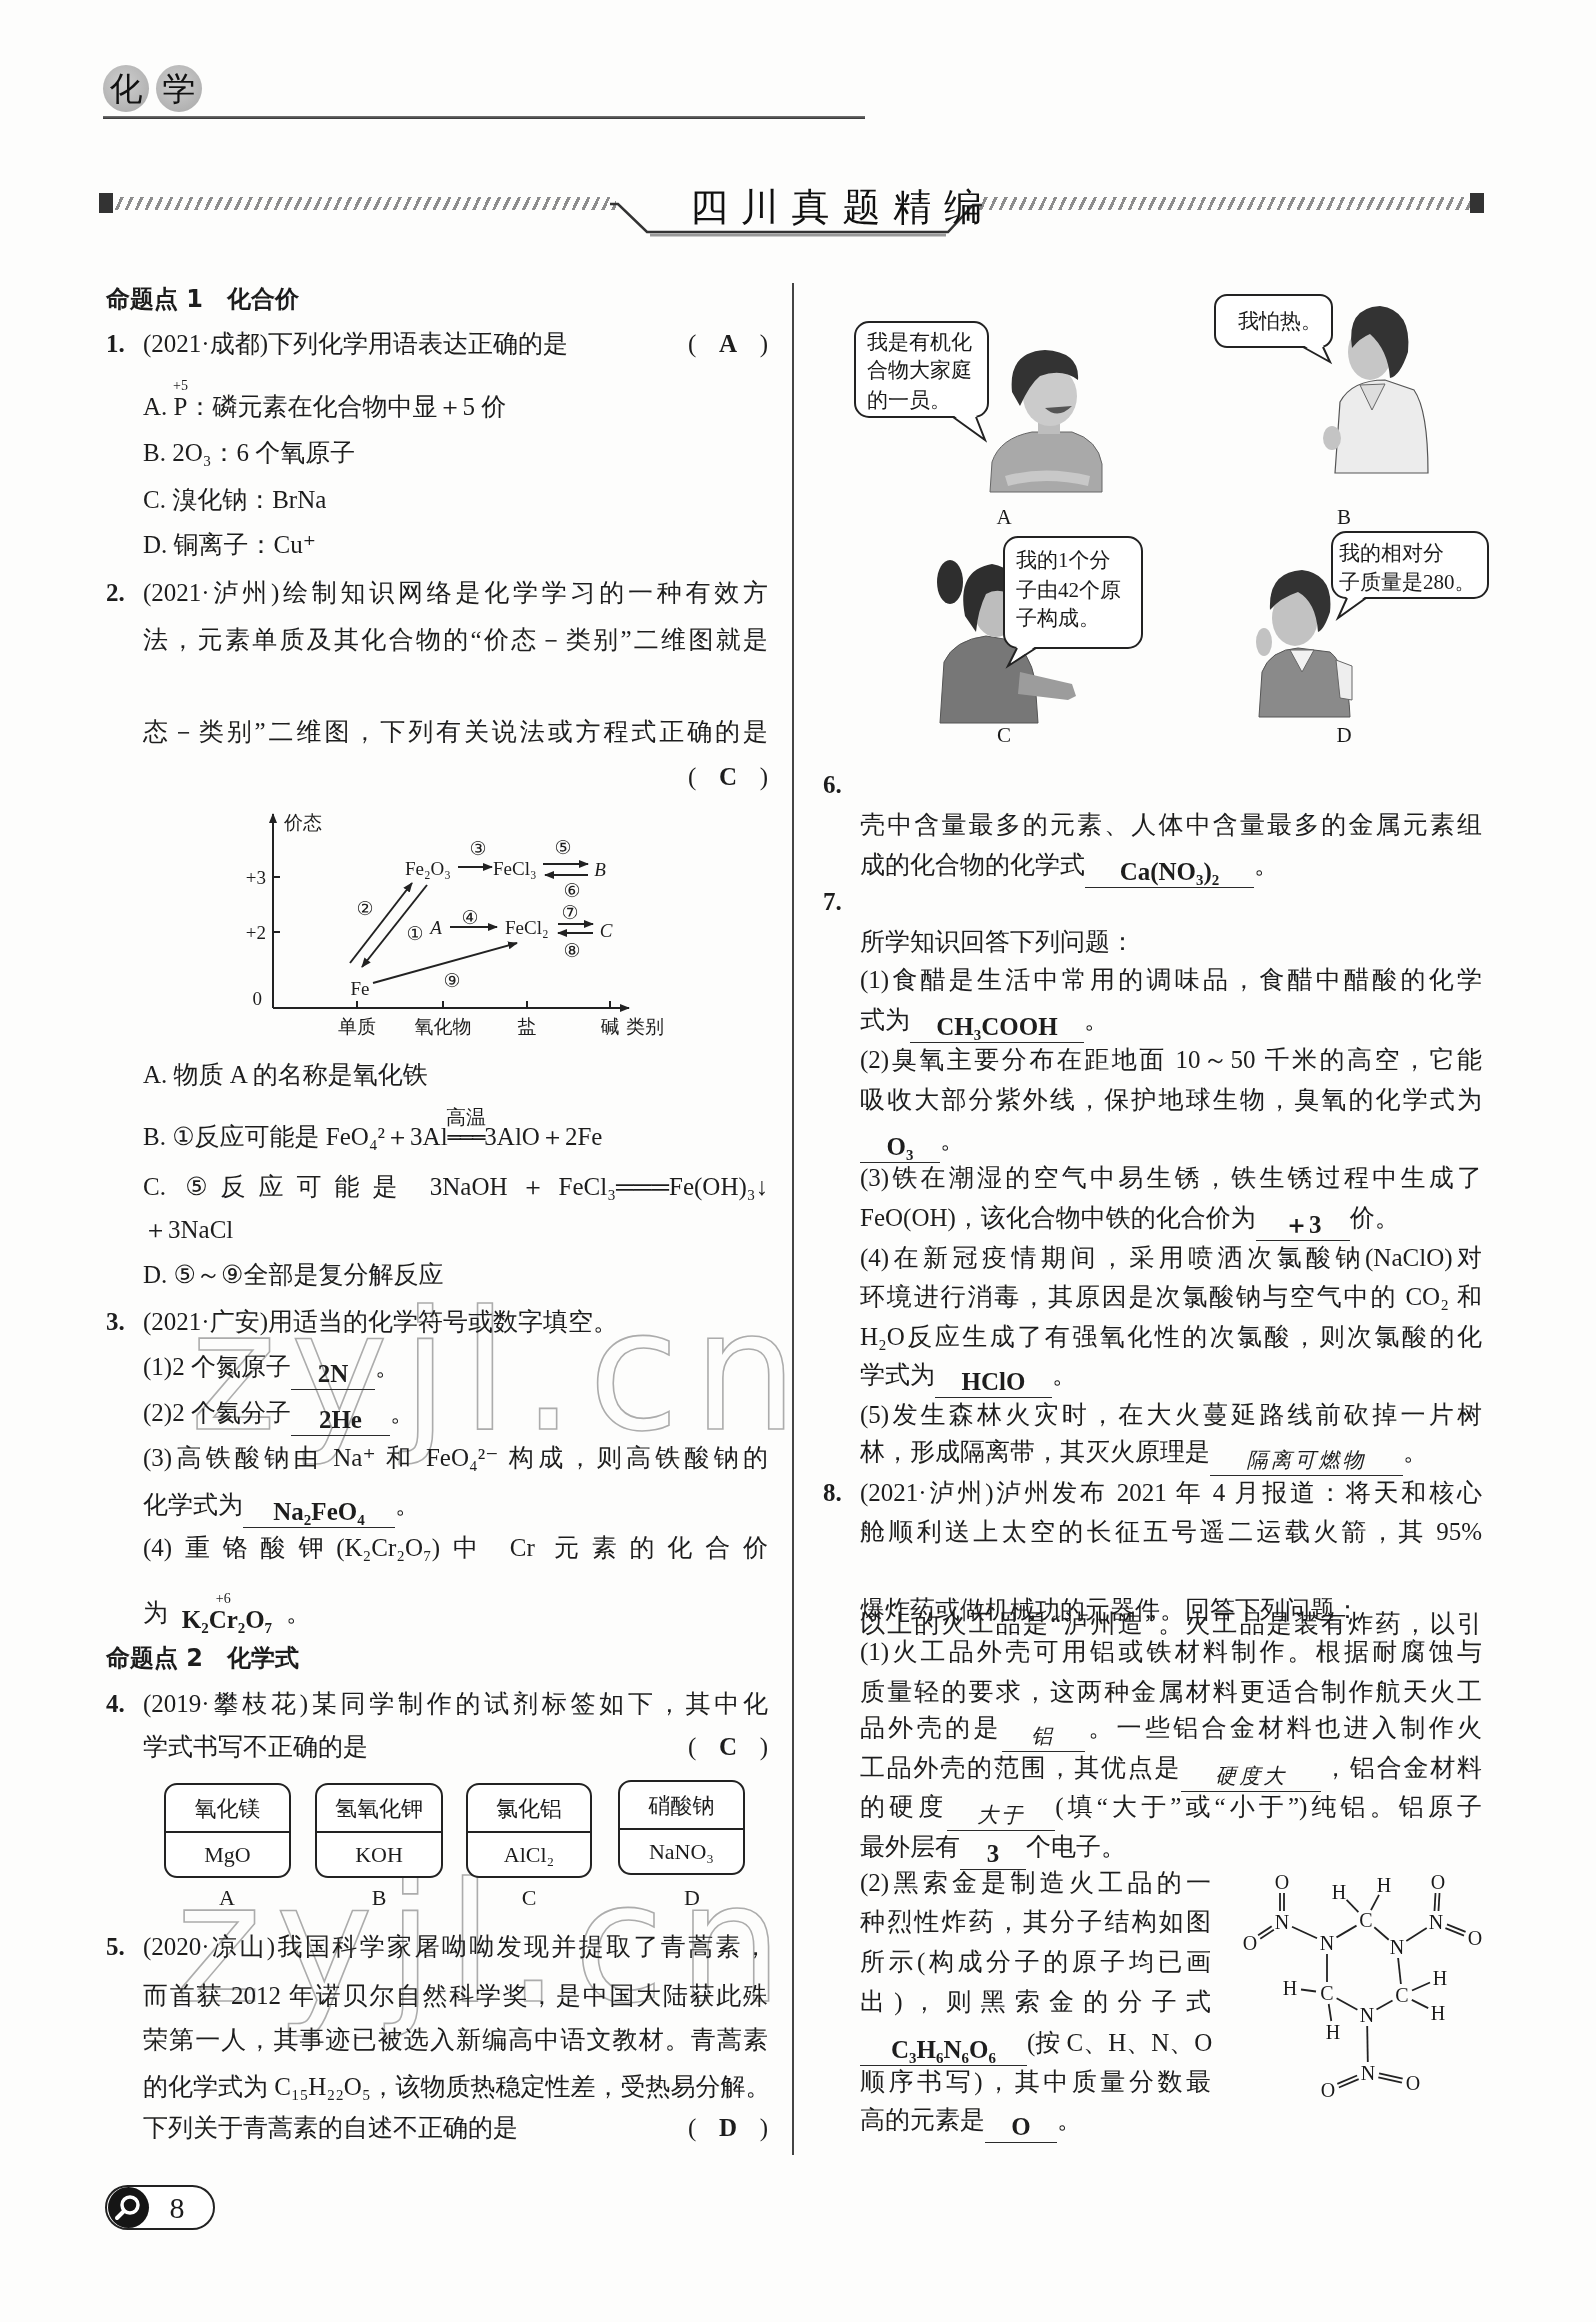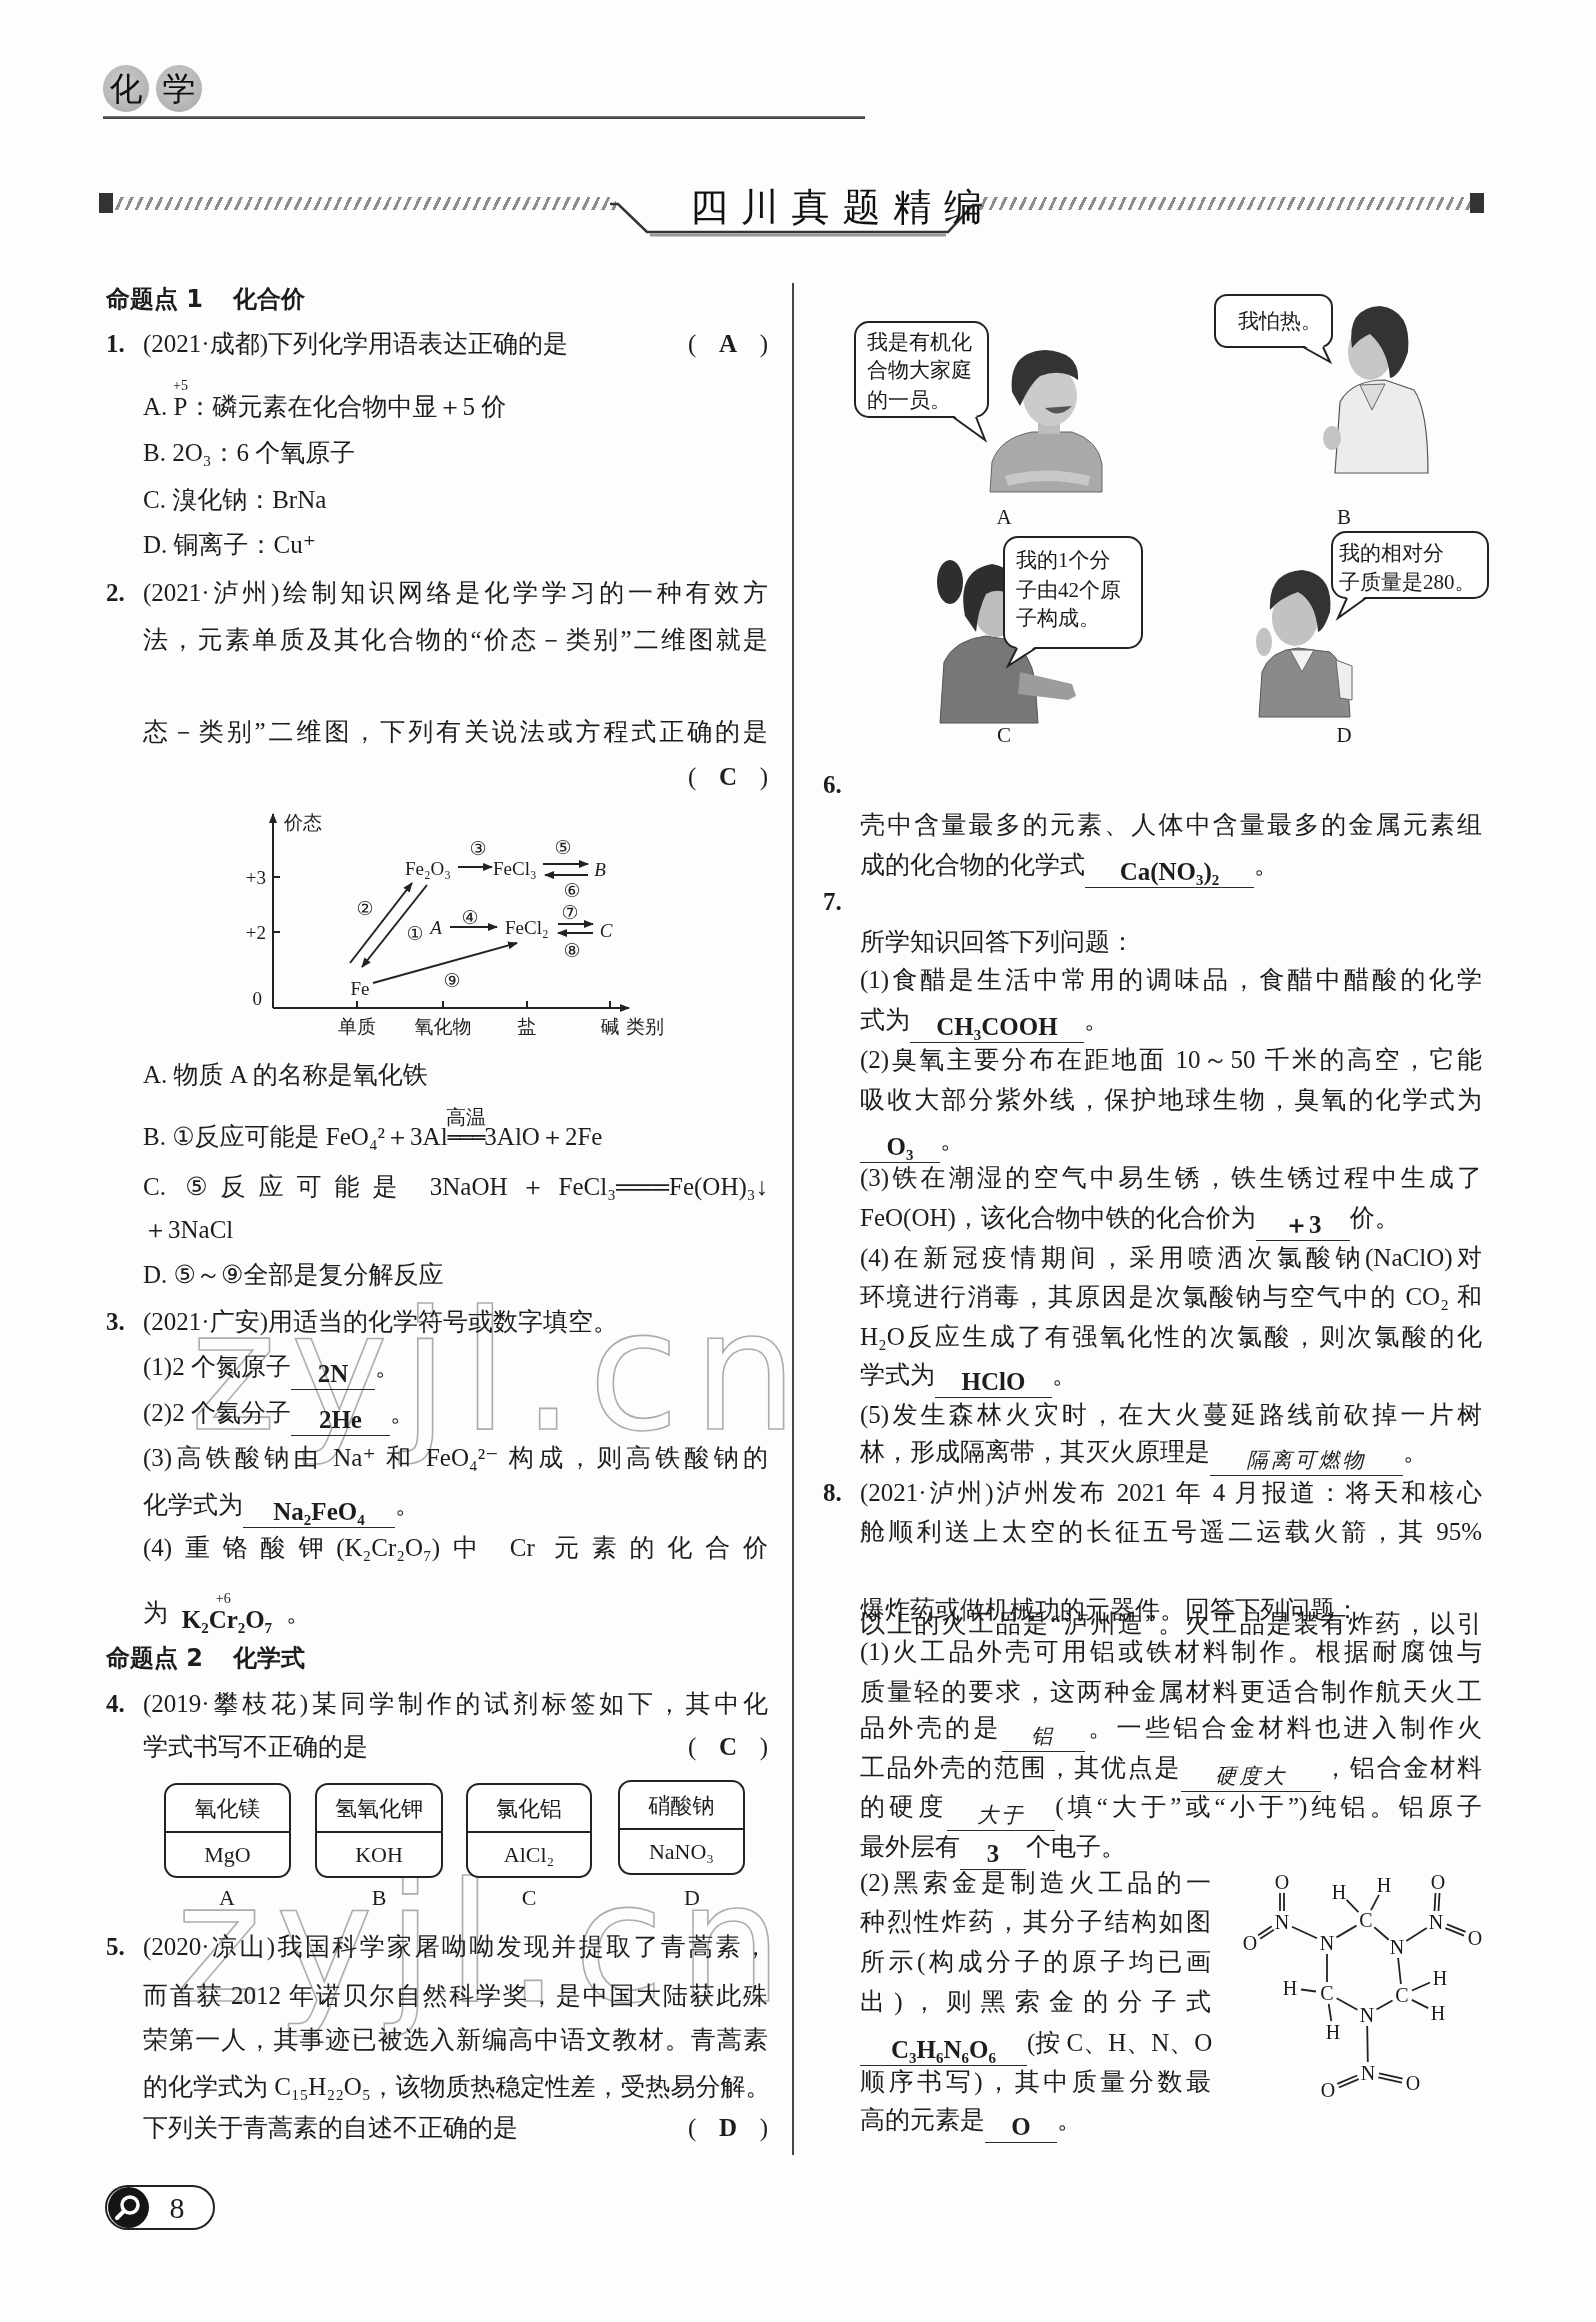--- a/index.html
+++ b/index.html
@@ -15,21 +15,21 @@
 
 .ln{position:absolute;white-space:nowrap;font-size:25px;}
 .L{left:143px;width:625px;height:46px;line-height:46px;}
 .R{left:860px;width:622px;height:40px;line-height:40px;}
 .R2{left:860px;width:351px;height:40px;line-height:40px;}
 .j{text-align:justify;text-align-last:justify;}
 .qn{position:absolute;left:-37px;top:0;font-weight:bold;}
 .ans{position:absolute;right:0;top:0;width:80px;display:flex;justify-content:space-between;text-align-last:auto;}
 .ans b{font-weight:bold;}
 .hd{position:absolute;left:106px;height:46px;line-height:46px;font-family:"DejaVu Sans","Liberation Sans",sans-serif;font-weight:bold;font-size:24px;white-space:nowrap;}
-.hd .t{margin-left:30px;}
+.hd .t{margin-left:24px;}
 .blank{display:inline-block;border-bottom:1.6px solid #2a2a2a;text-align:center;text-align-last:center;font-weight:bold;line-height:30px;vertical-align:-7px;}
 .nb{border-bottom:none;}
 .hw{font-weight:normal;font-style:italic;letter-spacing:3px;font-family:"DejaVu Serif",serif;font-size:21px;}
 .om{position:relative;display:inline-block;line-height:30px;}
 .om .mk{position:absolute;left:50%;transform:translateX(-50%);top:-13px;font-size:14px;line-height:14px;font-weight:normal;}
 .cond{position:relative;display:inline-block;line-height:30px;}
 .cond .mk2{position:absolute;left:50%;transform:translateX(-50%);top:-15px;font-size:20px;line-height:20px;white-space:nowrap;}
 .cond .sg{font-family:"DejaVu Sans Mono",monospace;font-size:22px;letter-spacing:-1px;}
 
 .lab{position:absolute;top:1783px;height:95px;border:2px solid #222;border-radius:13px;background:#fff;}

